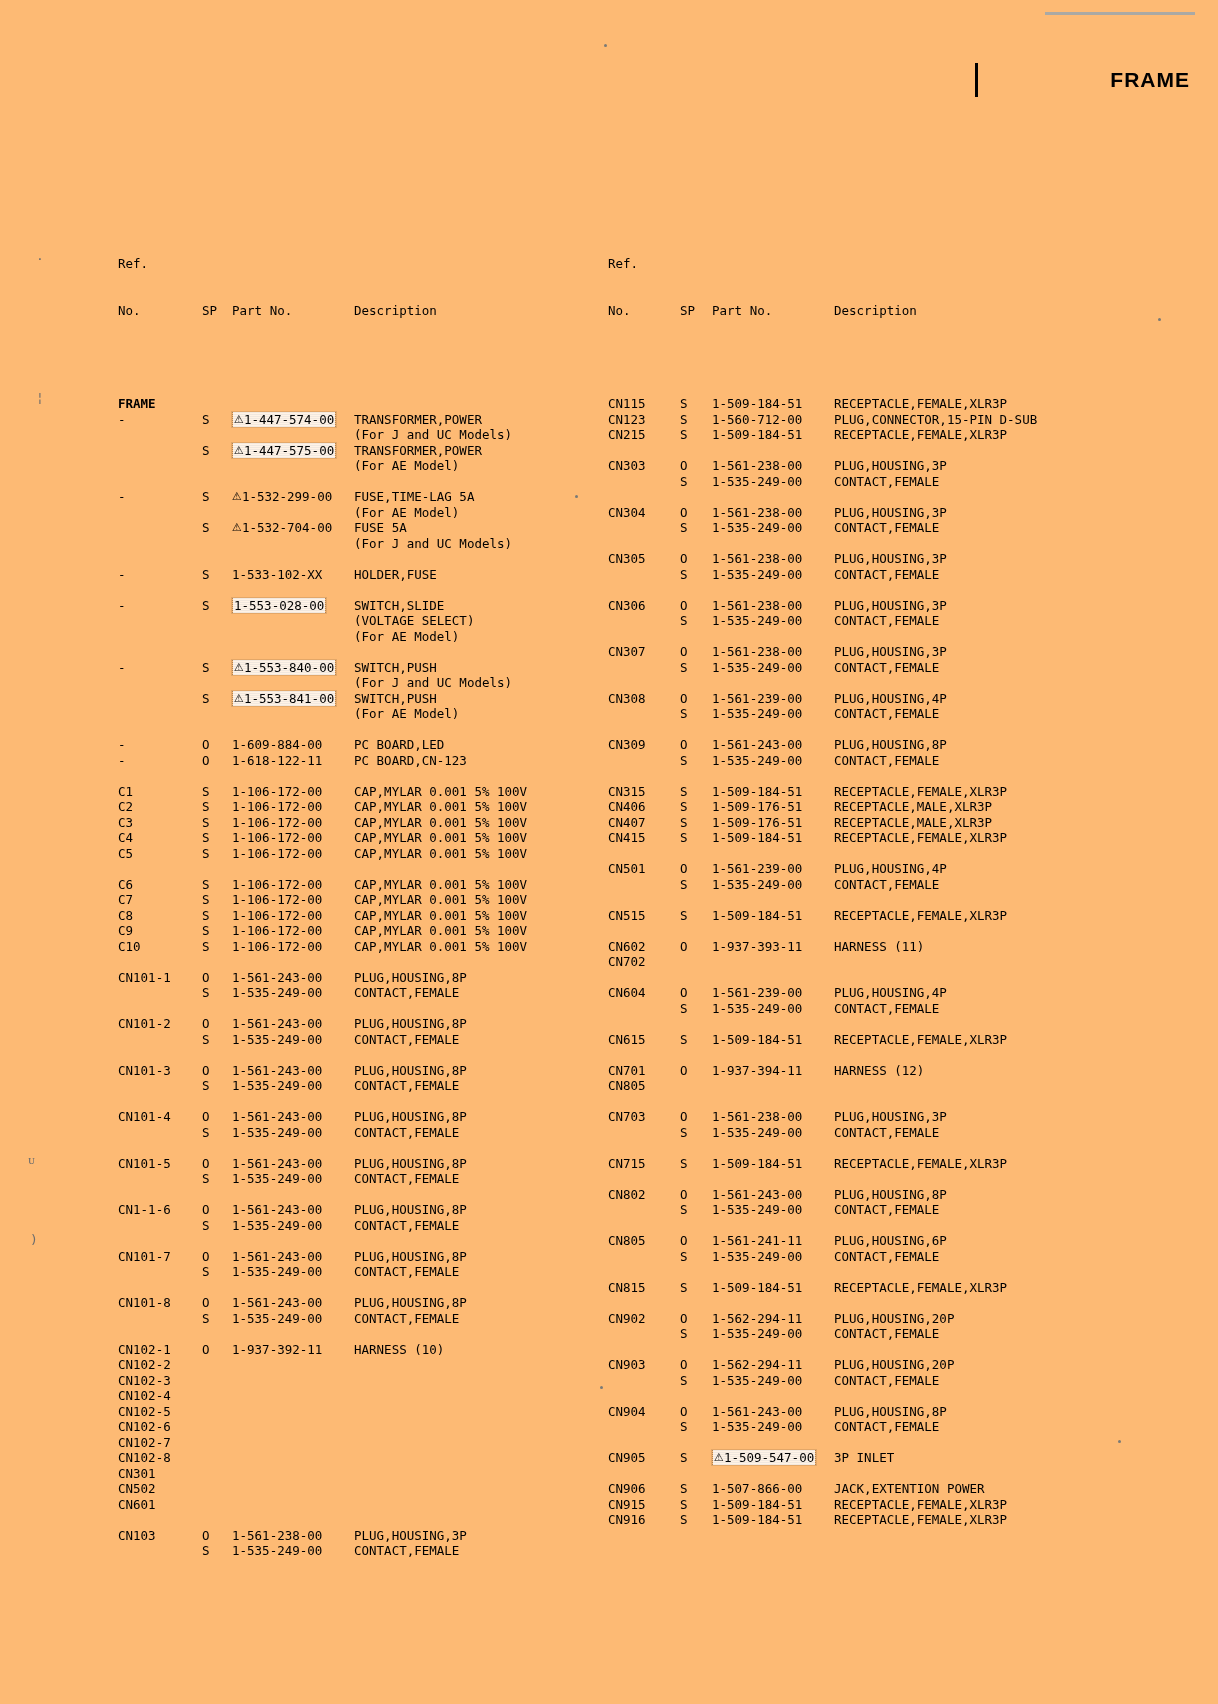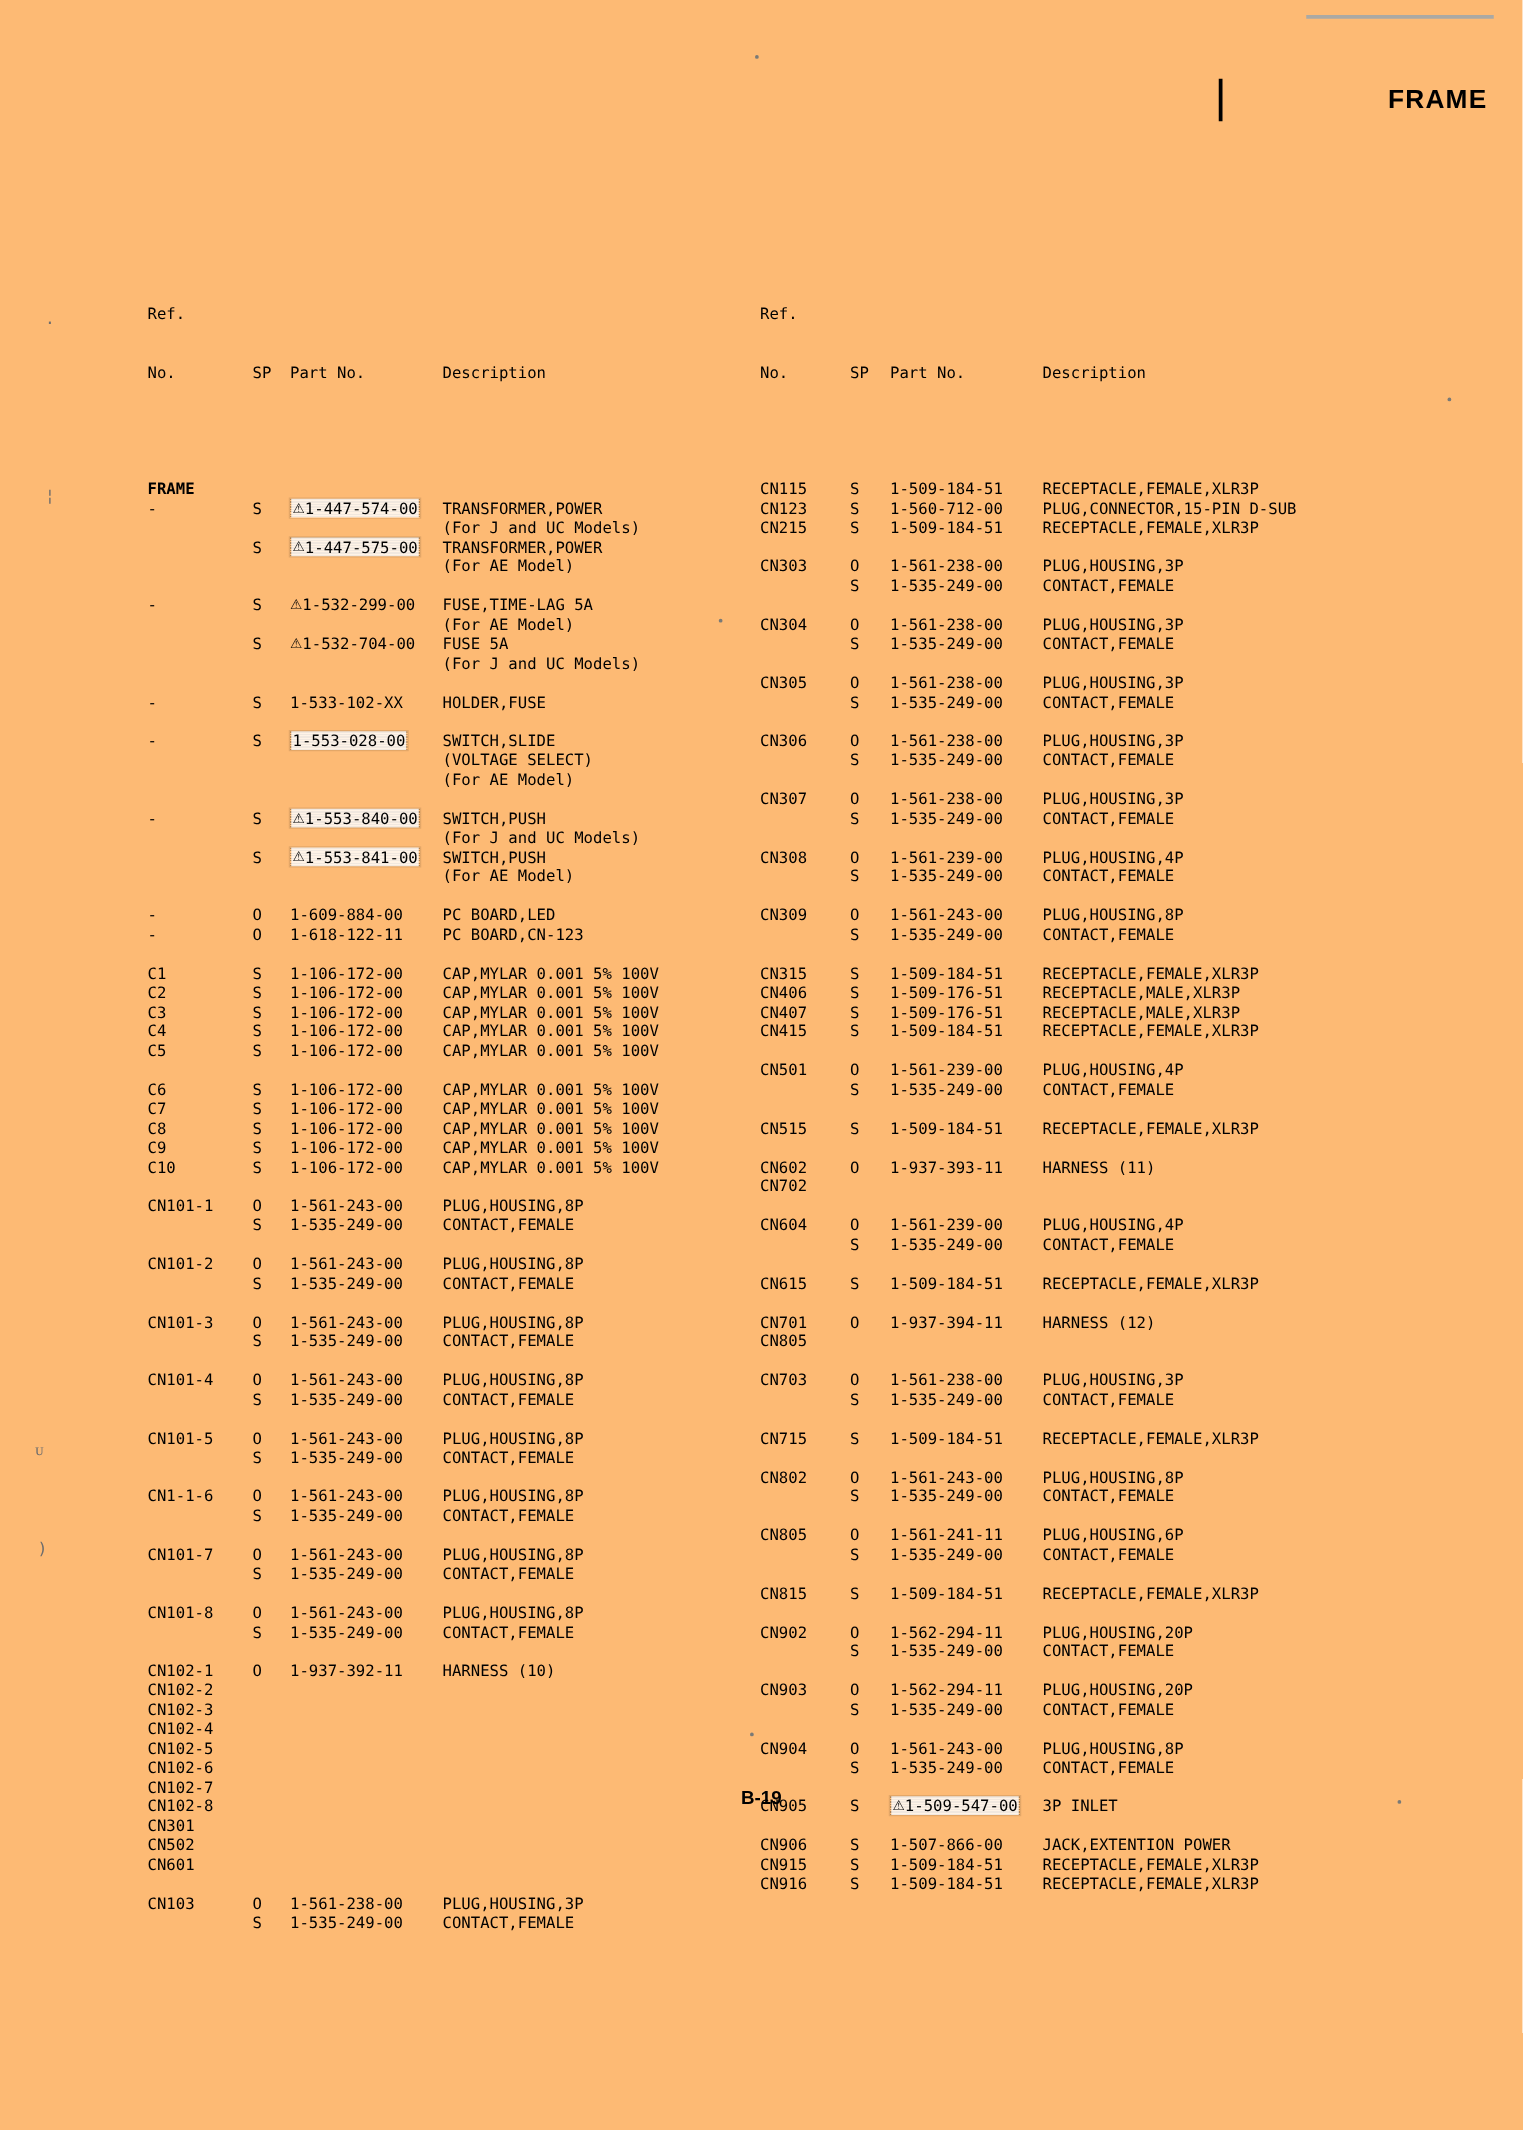--- a/index.html
+++ b/index.html
@@ -43,21 +43,21 @@
     top: 63px;
     width: 3px;
     height: 34px;
     background: #000;
   }
   
   .tick { position: absolute; color: #6d6d6d; font-size: 13px; }
   
   .col {
     position: absolute;
-    top: 181px;
+    top: 194px;
     font-size: 12.5px;
     line-height: 15.5px;
     white-space: pre;
   }
   .col-left  { left: 118px; }
   .col-right { left: 608px; }
 
   .colhead {
     white-space: pre;
     font-size: 12.5px;
@@ -146,14 +146,13 @@
   </div>
 
   <div class="col col-right">
     <div class="colhead">
       <div class="row"><span class="c-ref2">Ref.</span></div>
       <div class="row"><span class="c-ref2">No.</span><span class="c-sp2">SP</span><span class="c-part2">Part No.</span><span class="c-desc">Description</span></div>
     </div>
     <div id="right-rows"><div class="row"><span class="c-ref2">CN115</span><span class="c-sp2">S</span><span class="c-part2">1-509-184-51</span><span class="c-desc">RECEPTACLE,FEMALE,XLR3P</span></div><div class="row"><span class="c-ref2">CN123</span><span class="c-sp2">S</span><span class="c-part2">1-560-712-00</span><span class="c-desc">PLUG,CONNECTOR,15-PIN D-SUB</span></div><div class="row"><span class="c-ref2">CN215</span><span class="c-sp2">S</span><span class="c-part2">1-509-184-51</span><span class="c-desc">RECEPTACLE,FEMALE,XLR3P</span></div><div class="gap"></div><div class="row"><span class="c-ref2">CN303</span><span class="c-sp2">O</span><span class="c-part2">1-561-238-00</span><span class="c-desc">PLUG,HOUSING,3P</span></div><div class="row"><span class="c-ref2"></span><span class="c-sp2">S</span><span class="c-part2">1-535-249-00</span><span class="c-desc">CONTACT,FEMALE</span></div><div class="gap"></div><div class="row"><span class="c-ref2">CN304</span><span class="c-sp2">O</span><span class="c-part2">1-561-238-00</span><span class="c-desc">PLUG,HOUSING,3P</span></div><div class="row"><span class="c-ref2"></span><span class="c-sp2">S</span><span class="c-part2">1-535-249-00</span><span class="c-desc">CONTACT,FEMALE</span></div><div class="gap"></div><div class="row"><span class="c-ref2">CN305</span><span class="c-sp2">O</span><span class="c-part2">1-561-238-00</span><span class="c-desc">PLUG,HOUSING,3P</span></div><div class="row"><span class="c-ref2"></span><span class="c-sp2">S</span><span class="c-part2">1-535-249-00</span><span class="c-desc">CONTACT,FEMALE</span></div><div class="gap"></div><div class="row"><span class="c-ref2">CN306</span><span class="c-sp2">O</span><span class="c-part2">1-561-238-00</span><span class="c-desc">PLUG,HOUSING,3P</span></div><div class="row"><span class="c-ref2"></span><span class="c-sp2">S</span><span class="c-part2">1-535-249-00</span><span class="c-desc">CONTACT,FEMALE</span></div><div class="gap"></div><div class="row"><span class="c-ref2">CN307</span><span class="c-sp2">O</span><span class="c-part2">1-561-238-00</span><span class="c-desc">PLUG,HOUSING,3P</span></div><div class="row"><span class="c-ref2"></span><span class="c-sp2">S</span><span class="c-part2">1-535-249-00</span><span class="c-desc">CONTACT,FEMALE</span></div><div class="gap"></div><div class="row"><span class="c-ref2">CN308</span><span class="c-sp2">O</span><span class="c-part2">1-561-239-00</span><span class="c-desc">PLUG,HOUSING,4P</span></div><div class="row"><span class="c-ref2"></span><span class="c-sp2">S</span><span class="c-part2">1-535-249-00</span><span class="c-desc">CONTACT,FEMALE</span></div><div class="gap"></div><div class="row"><span class="c-ref2">CN309</span><span class="c-sp2">O</span><span class="c-part2">1-561-243-00</span><span class="c-desc">PLUG,HOUSING,8P</span></div><div class="row"><span class="c-ref2"></span><span class="c-sp2">S</span><span class="c-part2">1-535-249-00</span><span class="c-desc">CONTACT,FEMALE</span></div><div class="gap"></div><div class="row"><span class="c-ref2">CN315</span><span class="c-sp2">S</span><span class="c-part2">1-509-184-51</span><span class="c-desc">RECEPTACLE,FEMALE,XLR3P</span></div><div class="row"><span class="c-ref2">CN406</span><span class="c-sp2">S</span><span class="c-part2">1-509-176-51</span><span class="c-desc">RECEPTACLE,MALE,XLR3P</span></div><div class="row"><span class="c-ref2">CN407</span><span class="c-sp2">S</span><span class="c-part2">1-509-176-51</span><span class="c-desc">RECEPTACLE,MALE,XLR3P</span></div><div class="row"><span class="c-ref2">CN415</span><span class="c-sp2">S</span><span class="c-part2">1-509-184-51</span><span class="c-desc">RECEPTACLE,FEMALE,XLR3P</span></div><div class="gap"></div><div class="row"><span class="c-ref2">CN501</span><span class="c-sp2">O</span><span class="c-part2">1-561-239-00</span><span class="c-desc">PLUG,HOUSING,4P</span></div><div class="row"><span class="c-ref2"></span><span class="c-sp2">S</span><span class="c-part2">1-535-249-00</span><span class="c-desc">CONTACT,FEMALE</span></div><div class="gap"></div><div class="row"><span class="c-ref2">CN515</span><span class="c-sp2">S</span><span class="c-part2">1-509-184-51</span><span class="c-desc">RECEPTACLE,FEMALE,XLR3P</span></div><div class="gap"></div><div class="row"><span class="c-ref2">CN602</span><span class="c-sp2">O</span><span class="c-part2">1-937-393-11</span><span class="c-desc">HARNESS (11)</span></div><div class="row"><span class="c-ref2">CN702</span><span class="c-sp2"></span><span class="c-part2"></span><span class="c-desc"></span></div><div class="gap"></div><div class="row"><span class="c-ref2">CN604</span><span class="c-sp2">O</span><span class="c-part2">1-561-239-00</span><span class="c-desc">PLUG,HOUSING,4P</span></div><div class="row"><span class="c-ref2"></span><span class="c-sp2">S</span><span class="c-part2">1-535-249-00</span><span class="c-desc">CONTACT,FEMALE</span></div><div class="gap"></div><div class="row"><span class="c-ref2">CN615</span><span class="c-sp2">S</span><span class="c-part2">1-509-184-51</span><span class="c-desc">RECEPTACLE,FEMALE,XLR3P</span></div><div class="gap"></div><div class="row"><span class="c-ref2">CN701</span><span class="c-sp2">O</span><span class="c-part2">1-937-394-11</span><span class="c-desc">HARNESS (12)</span></div><div class="row"><span class="c-ref2">CN805</span><span class="c-sp2"></span><span class="c-part2"></span><span class="c-desc"></span></div><div class="gap"></div><div class="row"><span class="c-ref2">CN703</span><span class="c-sp2">O</span><span class="c-part2">1-561-238-00</span><span class="c-desc">PLUG,HOUSING,3P</span></div><div class="row"><span class="c-ref2"></span><span class="c-sp2">S</span><span class="c-part2">1-535-249-00</span><span class="c-desc">CONTACT,FEMALE</span></div><div class="gap"></div><div class="row"><span class="c-ref2">CN715</span><span class="c-sp2">S</span><span class="c-part2">1-509-184-51</span><span class="c-desc">RECEPTACLE,FEMALE,XLR3P</span></div><div class="gap"></div><div class="row"><span class="c-ref2">CN802</span><span class="c-sp2">O</span><span class="c-part2">1-561-243-00</span><span class="c-desc">PLUG,HOUSING,8P</span></div><div class="row"><span class="c-ref2"></span><span class="c-sp2">S</span><span class="c-part2">1-535-249-00</span><span class="c-desc">CONTACT,FEMALE</span></div><div class="gap"></div><div class="row"><span class="c-ref2">CN805</span><span class="c-sp2">O</span><span class="c-part2">1-561-241-11</span><span class="c-desc">PLUG,HOUSING,6P</span></div><div class="row"><span class="c-ref2"></span><span class="c-sp2">S</span><span class="c-part2">1-535-249-00</span><span class="c-desc">CONTACT,FEMALE</span></div><div class="gap"></div><div class="row"><span class="c-ref2">CN815</span><span class="c-sp2">S</span><span class="c-part2">1-509-184-51</span><span class="c-desc">RECEPTACLE,FEMALE,XLR3P</span></div><div class="gap"></div><div class="row"><span class="c-ref2">CN902</span><span class="c-sp2">O</span><span class="c-part2">1-562-294-11</span><span class="c-desc">PLUG,HOUSING,20P</span></div><div class="row"><span class="c-ref2"></span><span class="c-sp2">S</span><span class="c-part2">1-535-249-00</span><span class="c-desc">CONTACT,FEMALE</span></div><div class="gap"></div><div class="row"><span class="c-ref2">CN903</span><span class="c-sp2">O</span><span class="c-part2">1-562-294-11</span><span class="c-desc">PLUG,HOUSING,20P</span></div><div class="row"><span class="c-ref2"></span><span class="c-sp2">S</span><span class="c-part2">1-535-249-00</span><span class="c-desc">CONTACT,FEMALE</span></div><div class="gap"></div><div class="row"><span class="c-ref2">CN904</span><span class="c-sp2">O</span><span class="c-part2">1-561-243-00</span><span class="c-desc">PLUG,HOUSING,8P</span></div><div class="row"><span class="c-ref2"></span><span class="c-sp2">S</span><span class="c-part2">1-535-249-00</span><span class="c-desc">CONTACT,FEMALE</span></div><div class="gap"></div><div class="row"><span class="c-ref2">CN905</span><span class="c-sp2">S</span><span class="c-part2"><span class="shade"><span class="inner"><span class="warn">⚠</span><span>1-509-547-00</span></span></span></span><span class="c-desc">3P INLET</span></div><div class="gap"></div><div class="row"><span class="c-ref2">CN906</span><span class="c-sp2">S</span><span class="c-part2">1-507-866-00</span><span class="c-desc">JACK,EXTENTION POWER</span></div><div class="row"><span class="c-ref2">CN915</span><span class="c-sp2">S</span><span class="c-part2">1-509-184-51</span><span class="c-desc">RECEPTACLE,FEMALE,XLR3P</span></div><div class="row"><span class="c-ref2">CN916</span><span class="c-sp2">S</span><span class="c-part2">1-509-184-51</span><span class="c-desc">RECEPTACLE,FEMALE,XLR3P</span></div></div>
   </div>
 
-  <div class="footer">B-19</div>
 </div>
 
 </body></html>

